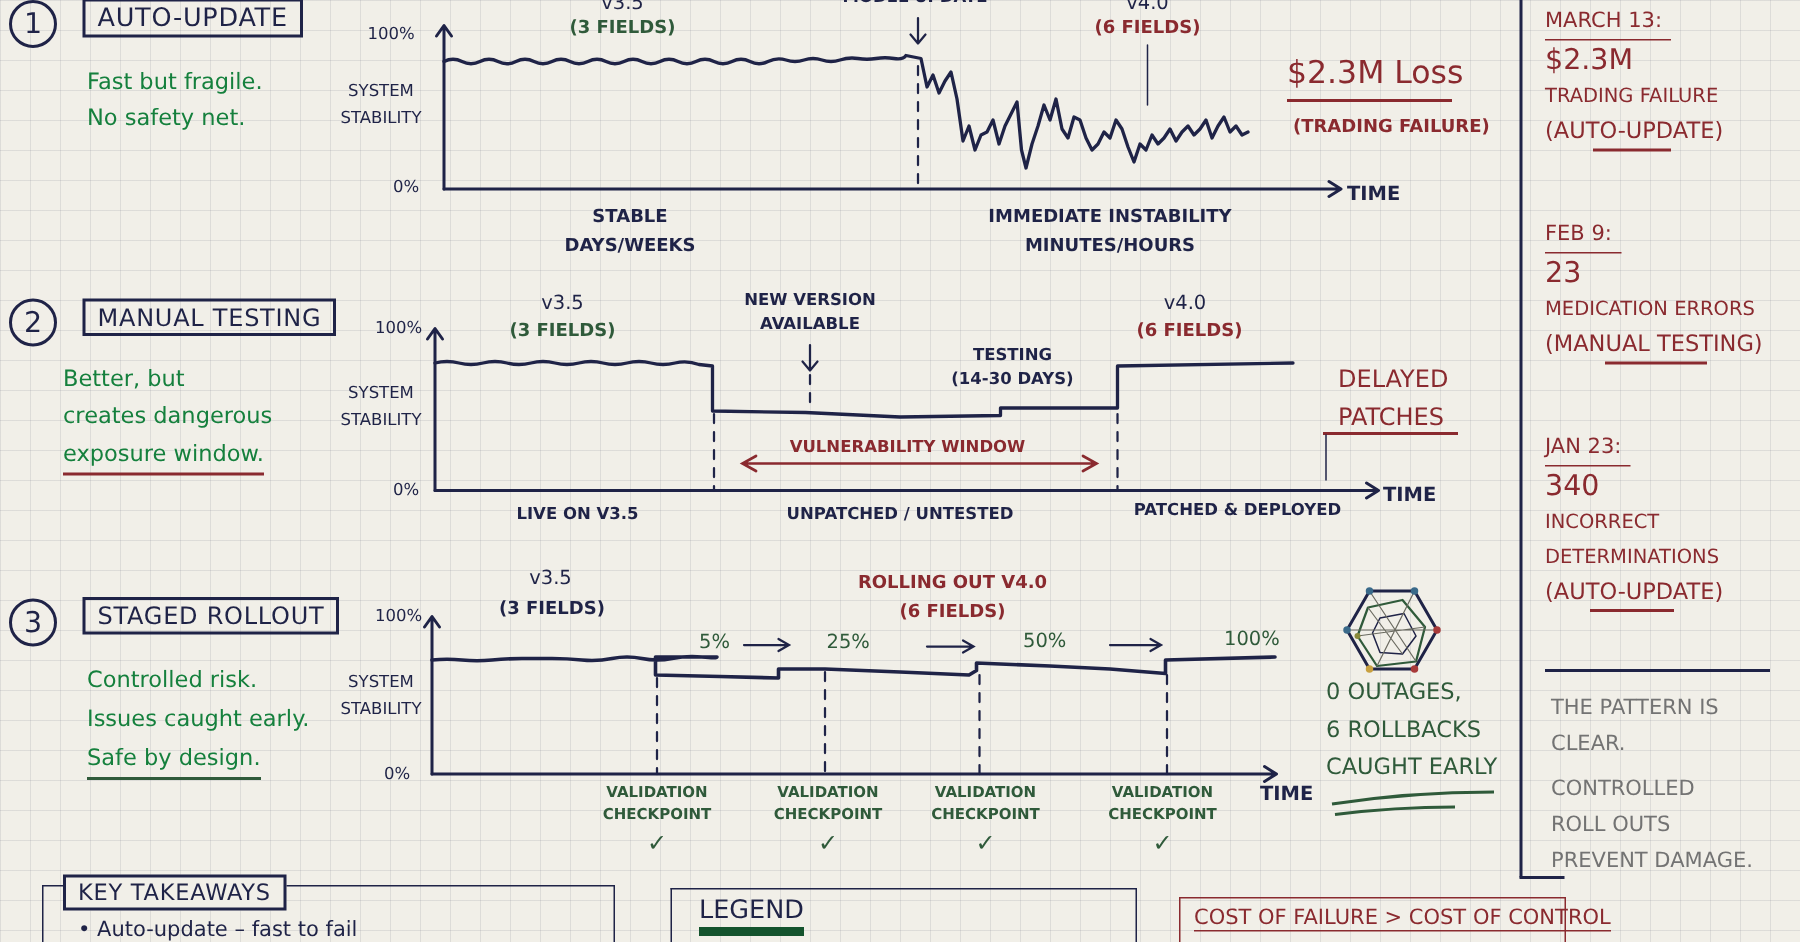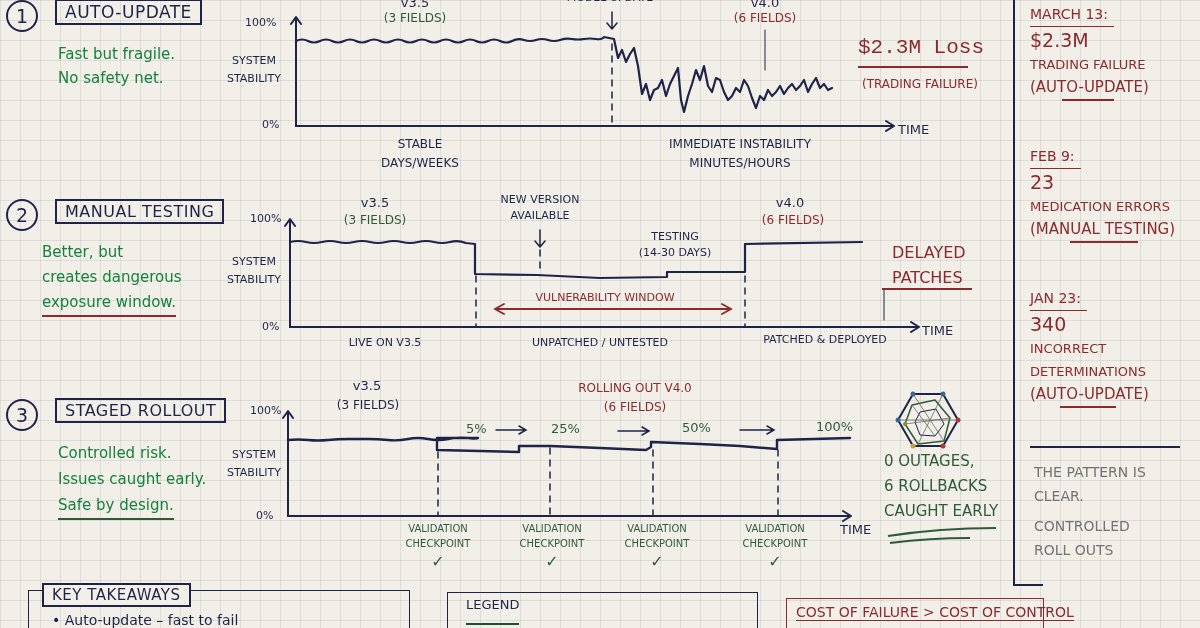--- a/index.html
+++ b/index.html
@@ -22,21 +22,21 @@
   }
   .title-box {
     position:absolute; border:2px solid #1f2347; padding:1px 8px; font-size:17px;
     text-transform:uppercase; letter-spacing:0.5px; color:#1f2347; background:transparent;
   }
   .desc { position:absolute; font-size:15px; line-height:24px; color:#15803d; }
   .desc div { white-space:nowrap; }
   .ul-red { border-bottom:2px solid #8a2a2f; display:inline-block; }
   .ul-green { border-bottom:2px solid #2f5a3a; display:inline-block; }
   .axis-lbl { position:absolute; font-size:11px; text-transform:uppercase; text-align:center; line-height:18px; color:#1f2347; }
-  .small { position:absolute; font-size:11px; text-transform:uppercase; text-align:center; line-height:16px; white-space:nowrap; }
+  .small { position:absolute; font-size:11px; text-transform:uppercase; text-align:center; line-height:16px; white-space:nowrap;font-weight:bold; }
   .med { position:absolute; font-size:13px; text-align:center; line-height:18px; white-space:nowrap; }
   svg.chart { position:absolute; left:0; top:0; }
   .side-panel { position:absolute; left:1013px; top:0; width:187px; height:585px; border-left:2px solid #1f2347; }
   .side-bottom { position:absolute; left:1013px; top:584px; width:30px; border-top:2px solid #1f2347; }
   .inc { position:absolute; left:1030px; color:#8a2a2f; text-transform:uppercase; font-size:14px; line-height:23px; }
   .inc .date { display:inline-block; border-bottom:1.5px solid #8a2a2f; padding-right:6px; }
   .inc .big { font-size:19px; line-height:26px; }
   .inc .ul { width:70px; border-bottom:2px solid #8a2a2f; margin-left:20px; }
   .pattern { position:absolute; left:1034px; color:#737373; text-transform:uppercase; font-size:14px; line-height:24px; }
   .box { position:absolute; border:1.5px solid #1f2347; }
@@ -63,21 +63,21 @@
 <div class="small red" style="left:720px;top:10px;width:90px;font-size:12px;">(6 fields)</div>
 <div class="small" style="left:370px;top:135px;width:100px;font-size:12px;line-height:19px;">
   <div>Stable</div>
     <div>Days/Weeks</div>
 </div>
 <div class="small" style="left:650px;top:135px;width:180px;font-size:12px;line-height:19px;">
   <div>Immediate Instability</div>
     <div>Minutes/Hours</div>
 </div>
 <div class="small" style="left:898px;top:122px;font-size:13px;">Time</div>
-<div class="abs red" style="left:858px;top:36px;font-size:21px;white-space:nowrap;font-family:Liberation Mono, monospace;">
+<div class="abs red" style="left:858px;top:36px;font-size:21px;white-space:nowrap;">
   <span>$2.3M Loss</span>
 </div>
 <div class="abs" style="left:858px;top:66px;width:110px;border-bottom:2px solid #8a2a2f;"></div>
 <div class="small red" style="left:862px;top:76px;font-size:12px;text-align:right;">(Trading Failure)</div>
 
 <div class="num-circle" style="left:6px;top:199px;">2</div>
 <div class="title-box" style="left:55px;top:199px;font-size:16px;">Manual Testing</div>
 <div class="desc" style="left:42px;top:240px;line-height:25px;">
   <div>Better, but</div>
   <div>creates dangerous</div>
@@ -245,23 +245,24 @@
   <div style="font-size:15px;">(Auto-update)</div>
   <div class="ul" style="width:56px;margin-left:30px;"></div>
 </div>
 
 <div class="abs" style="left:1030px;top:446px;width:150px;border-top:2px solid #1f2347;"></div>
 <div class="pattern" style="top:460px;">
   <div>The pattern is</div>
   <div>clear.</div>
   <div style="margin-top:6px;">Controlled</div>
   <div>roll outs</div>
+  <div>prevent damage.</div>
 </div>
 
 <div class="box" style="left:28px;top:590px;width:380px;height:60px;border-bottom:none;"></div>
 <div class="title-box" style="left:42px;top:583px;font-size:15px;background:#f1efe8;">Key Takeaways</div>
 <div class="abs" style="left:52px;top:612px;font-size:14px;white-space:nowrap;">• Auto-update – fast to fail</div>
 
 <div class="box" style="left:447px;top:592px;width:309px;height:60px;border-bottom:none;"></div>
-<div class="abs" style="left:466px;top:597px;font-size:13px;text-transform:uppercase;border-bottom:2px solid #14532d;padding-bottom:11px;">Legend</div>
+<div class="abs" style="left:466px;top:597px;font-size:17px;text-transform:uppercase;border-bottom:6px solid #14532d;padding-bottom:1px;">Legend</div>
 
 <div class="box" style="left:786px;top:598px;width:256px;height:40px;border-color:#8a2a2f;"></div>
 <div class="abs red" style="left:796px;top:604px;font-size:14px;text-transform:uppercase;white-space:nowrap;border-bottom:1.5px solid #8a2a2f;">Cost of Failure &gt; Cost of Control</div>
 
 </body></html>

